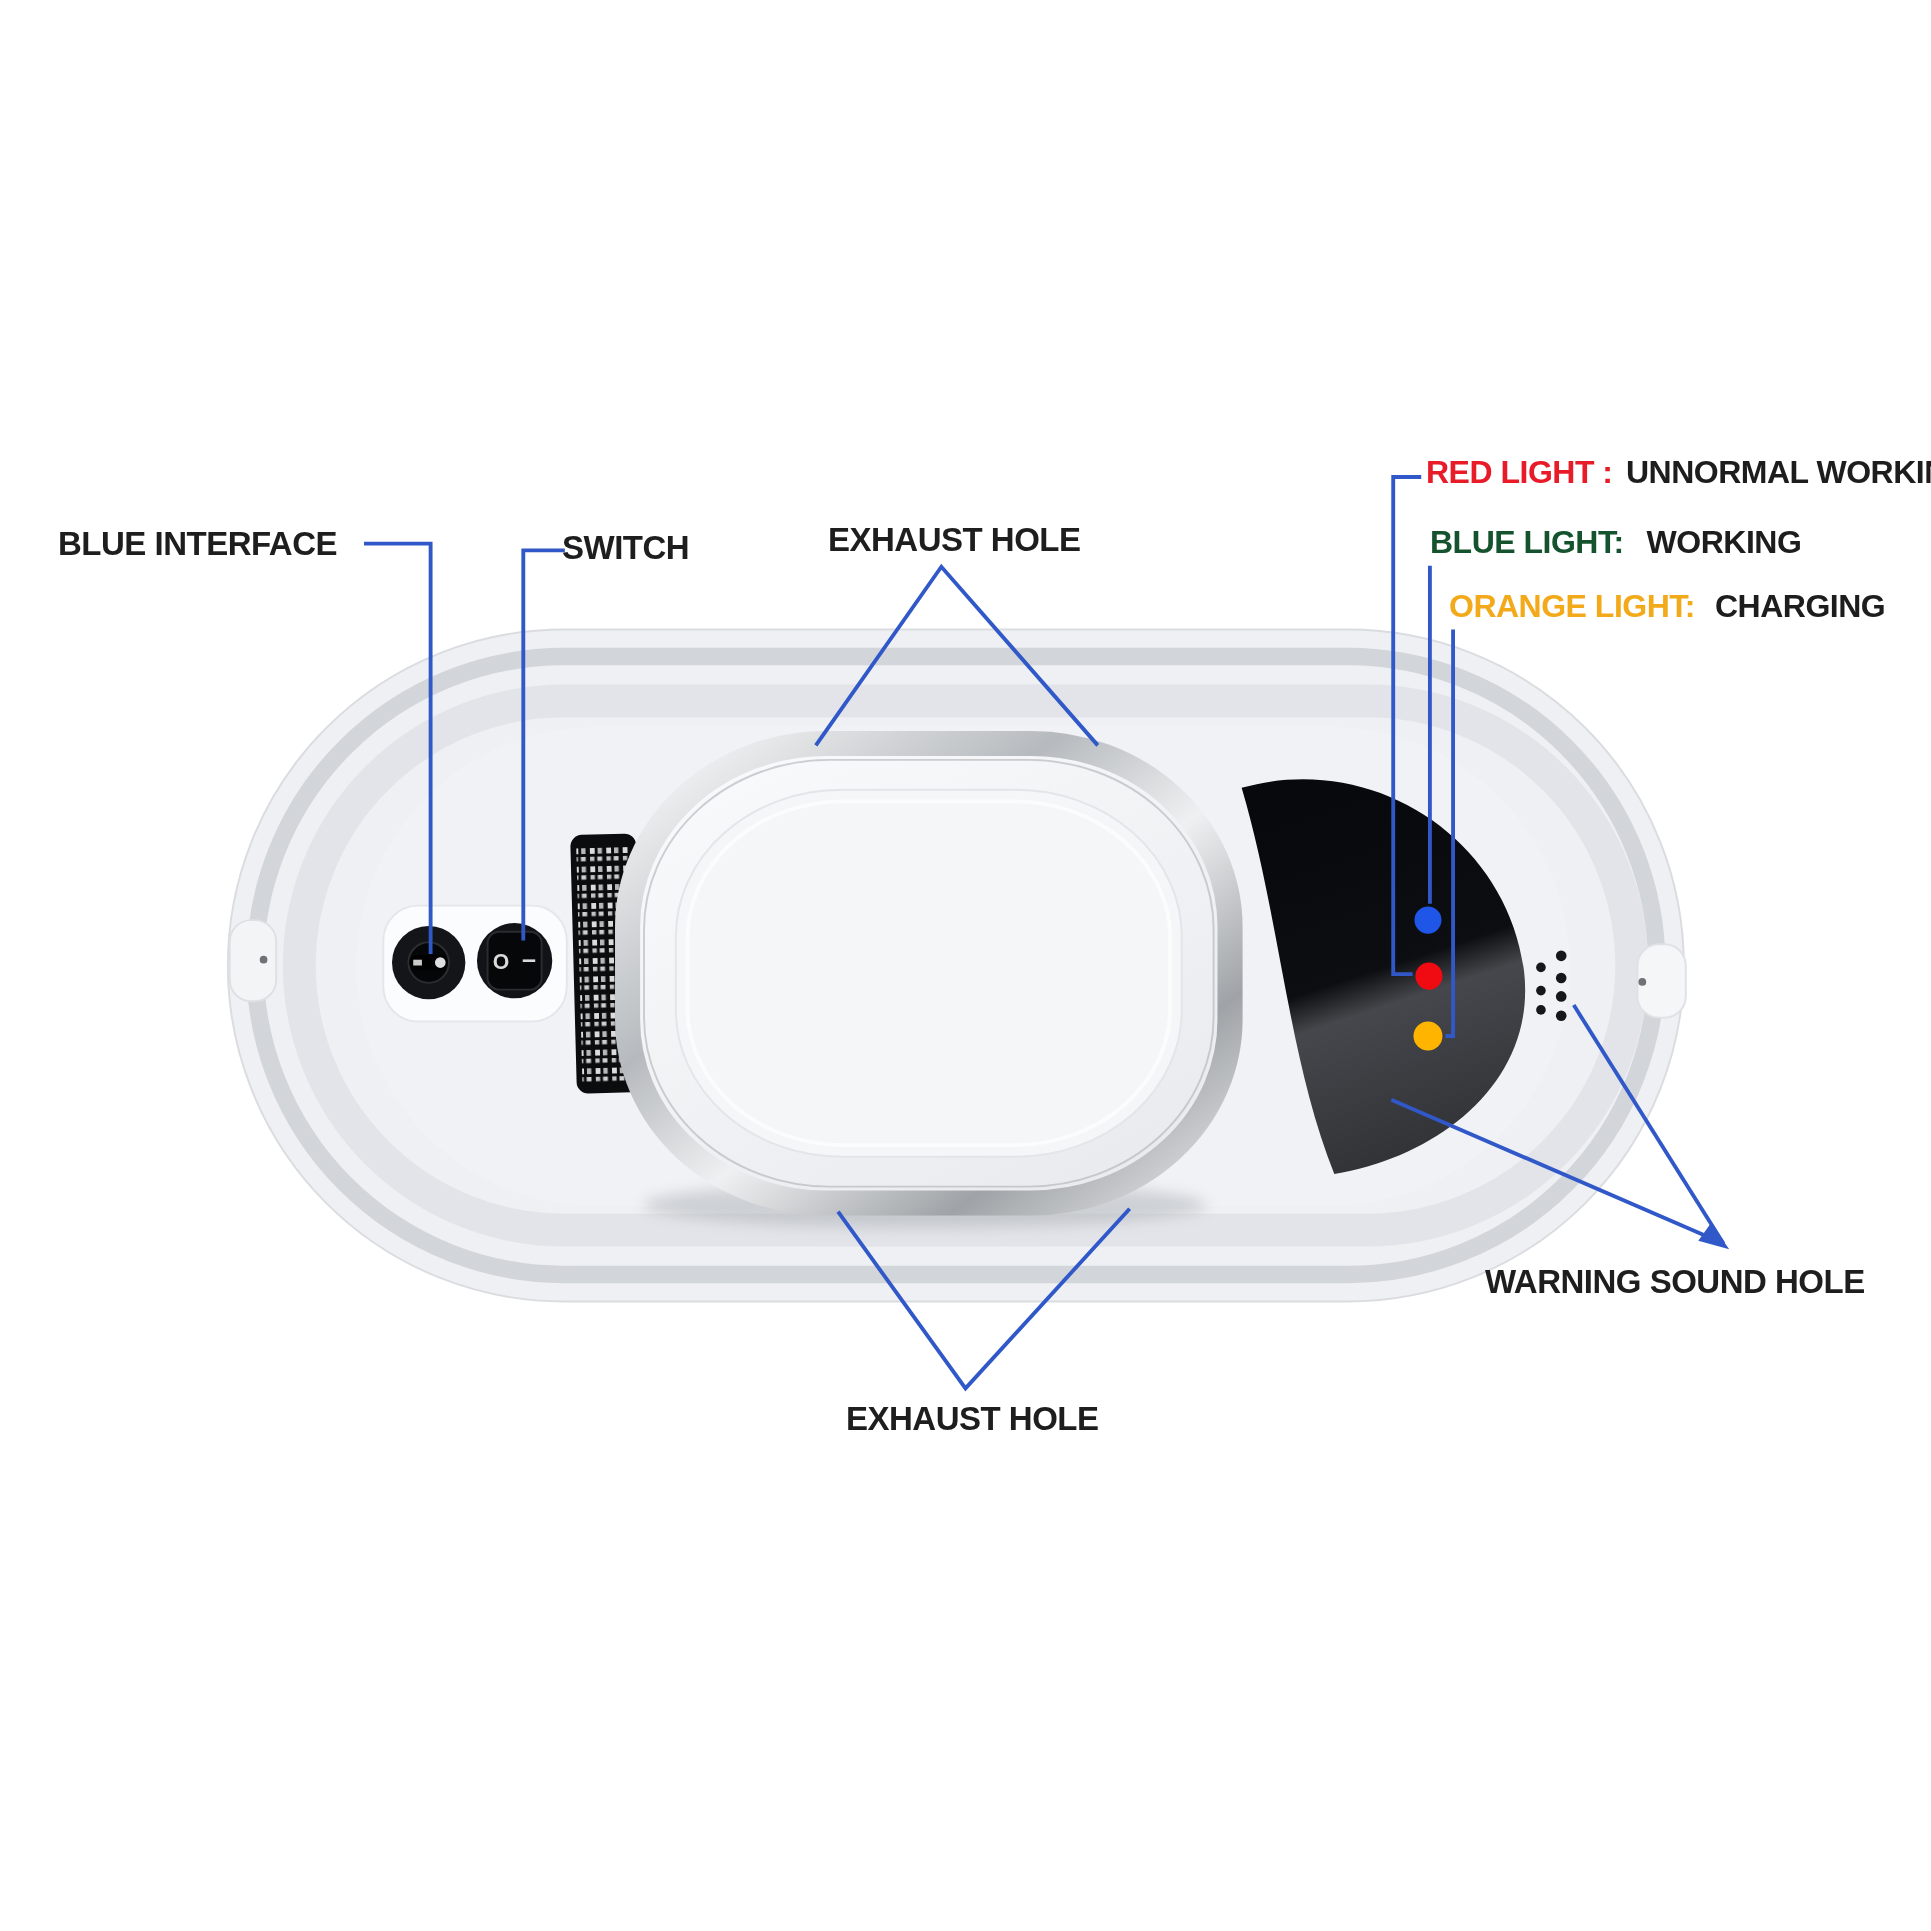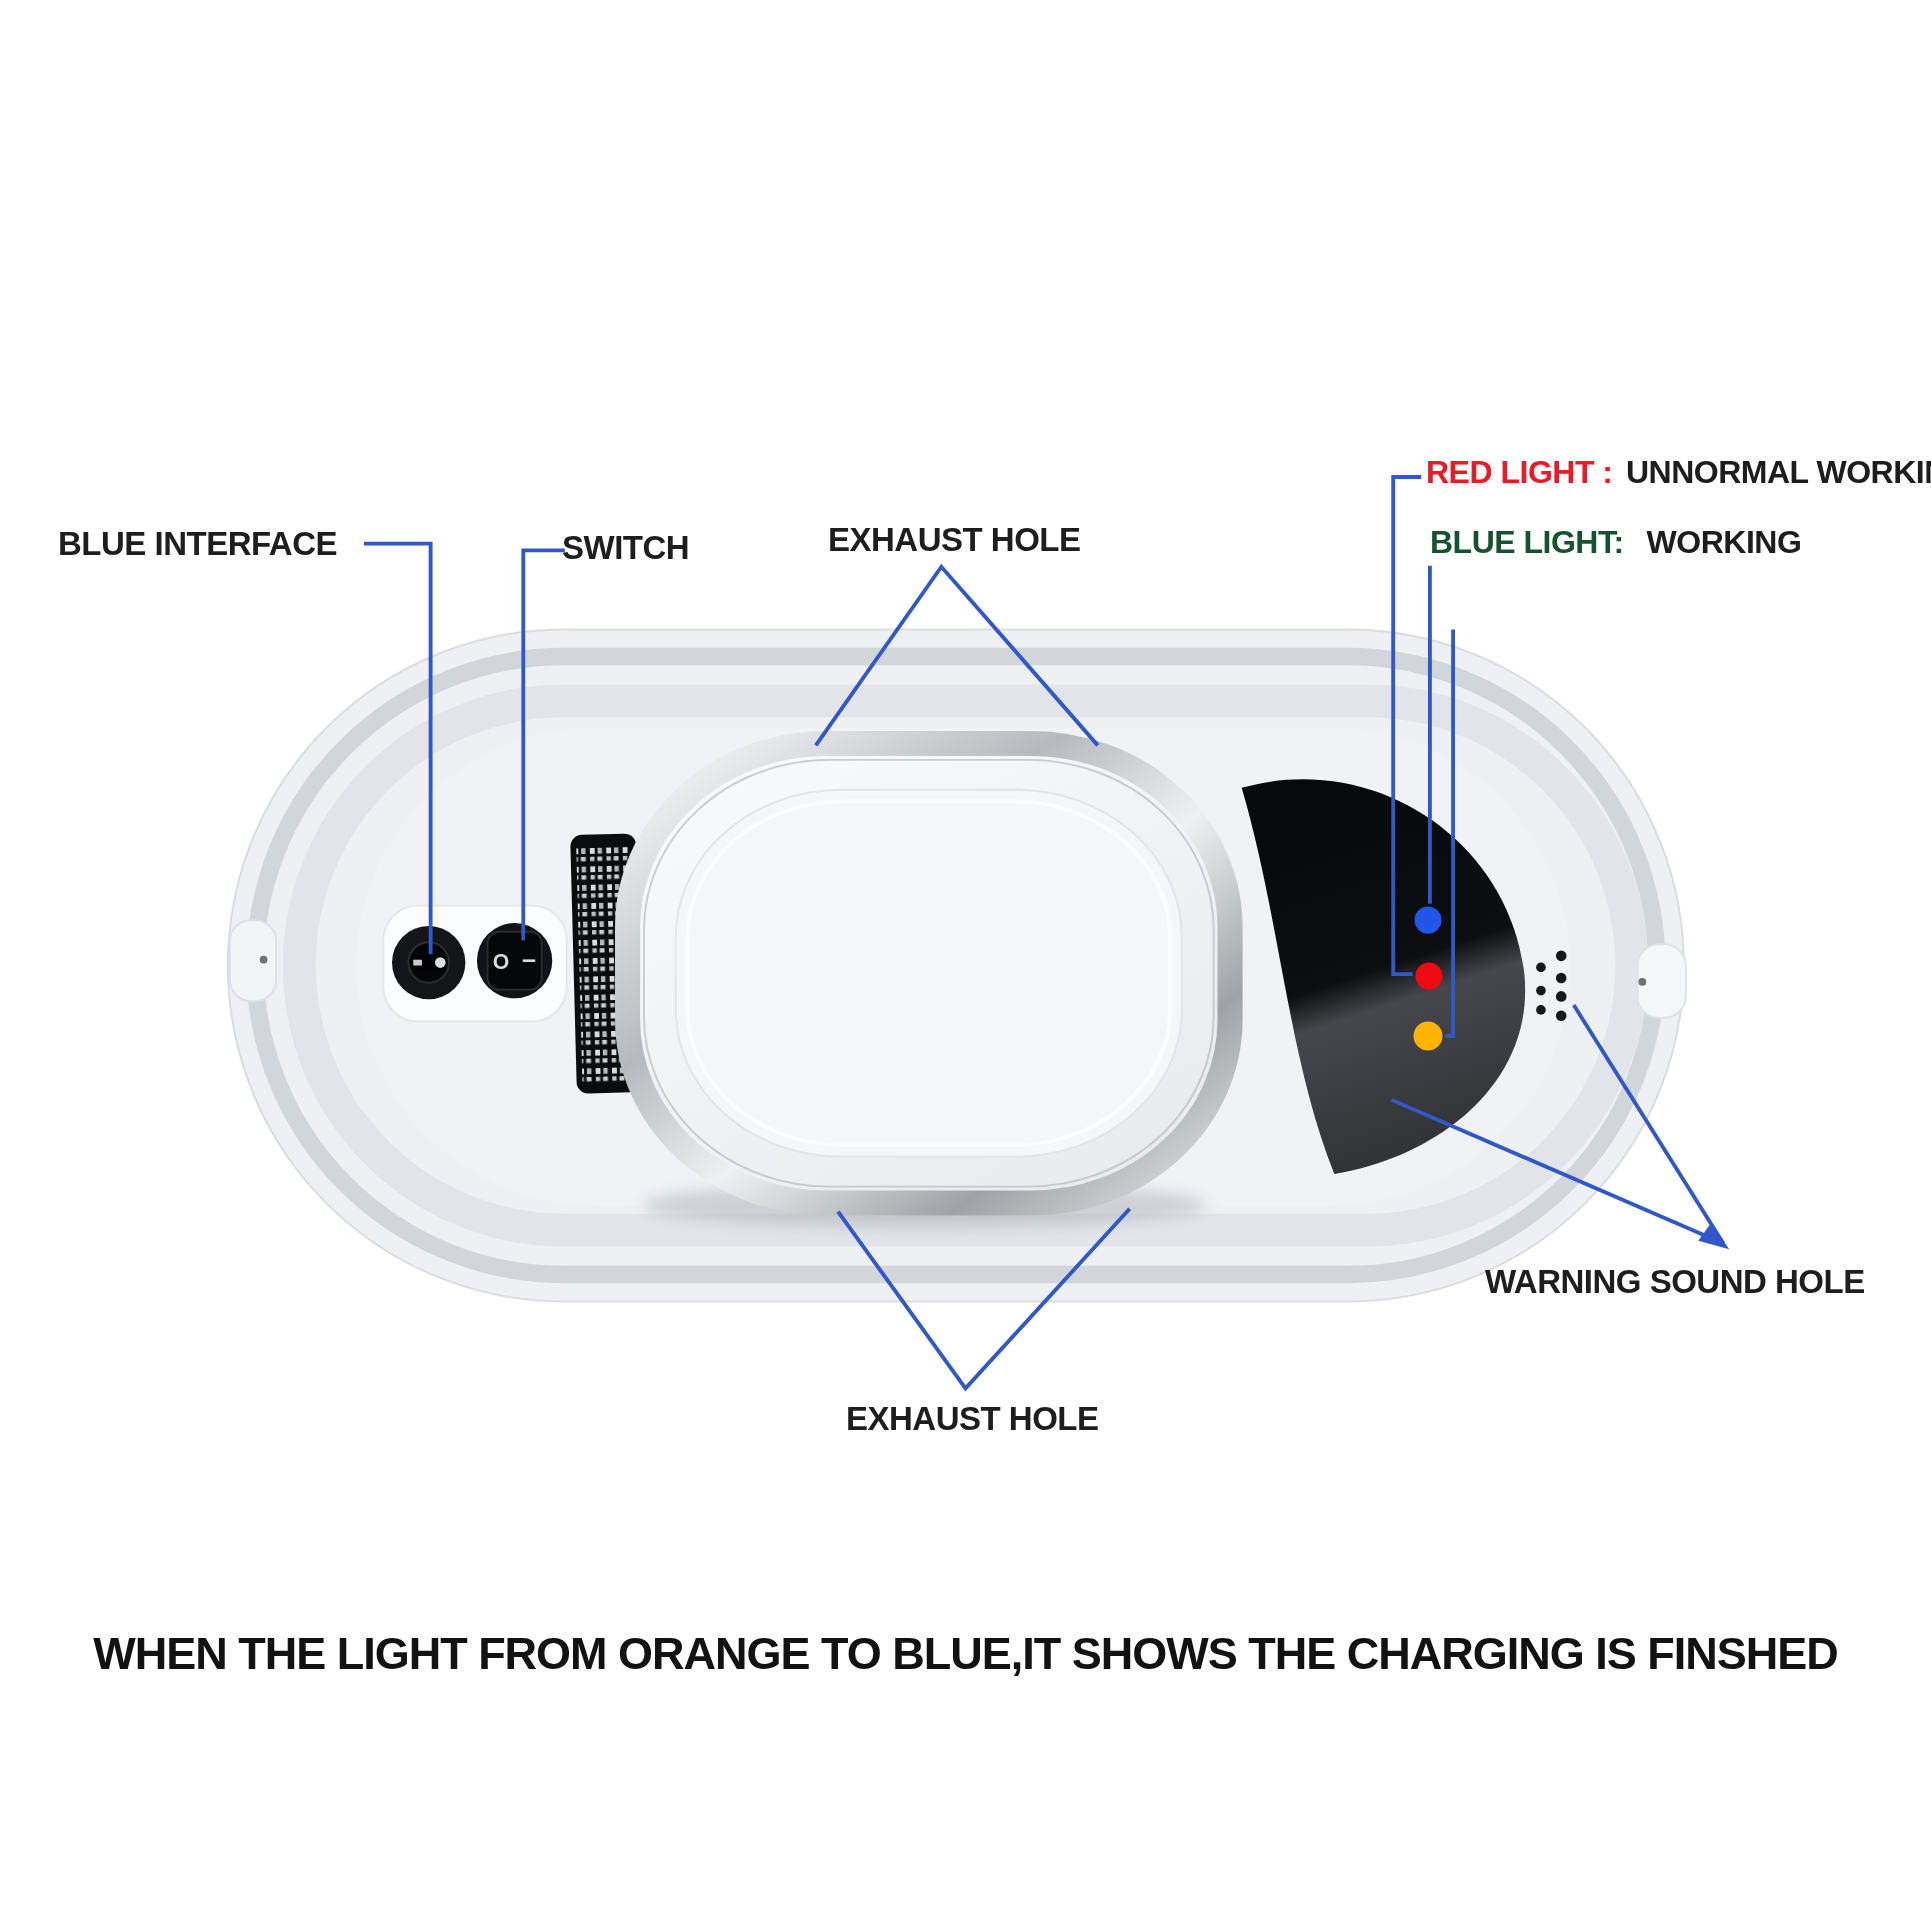--- a/index.html
+++ b/index.html
@@ -144,17 +144,19 @@
   <div class="label" style="left:1485px;top:1264px">WARNING SOUND HOLE</div>
 
   <div class="label" style="left:846px;top:1401px">EXHAUST HOLE</div>
 
   <div class="legend-row" style="left:1426px;top:455px">
     <span class="legend-label red">RED LIGHT :</span><span class="legend-desc gap-sm">UNNORMAL WORKING</span>
   </div>
   <div class="legend-row" style="left:1430px;top:525px">
     <span class="legend-label blue">BLUE LIGHT:</span><span class="legend-desc gap-lg">WORKING</span>
   </div>
+  <div class="legend-row" style="left:1449px;top:589px">
+    <span class="legend-label orange">ORANGE LIGHT:</span><span class="legend-desc gap-md">CHARGING</span>
+  </div>
 
-  <div class="caption">WHEN THE LIGHT FROM ORANGE TO BLUE,IT SHOWS THE CHARGING IS FINSHED</div>
 
 </div>
 
 
 </body></html>

